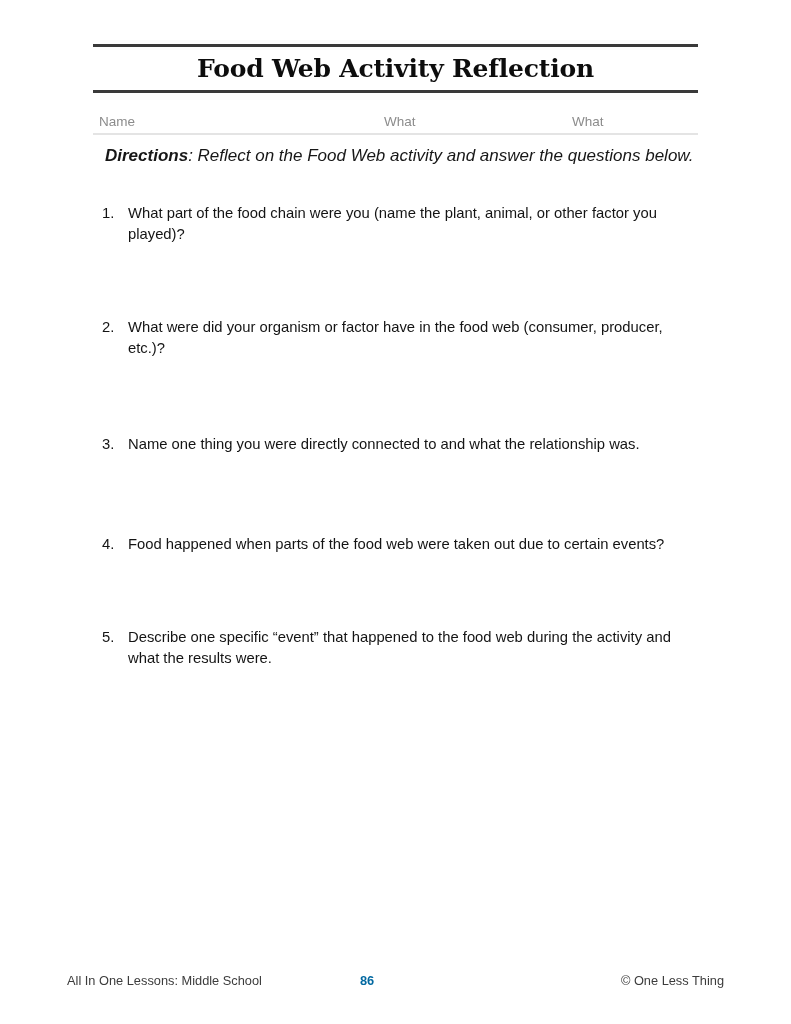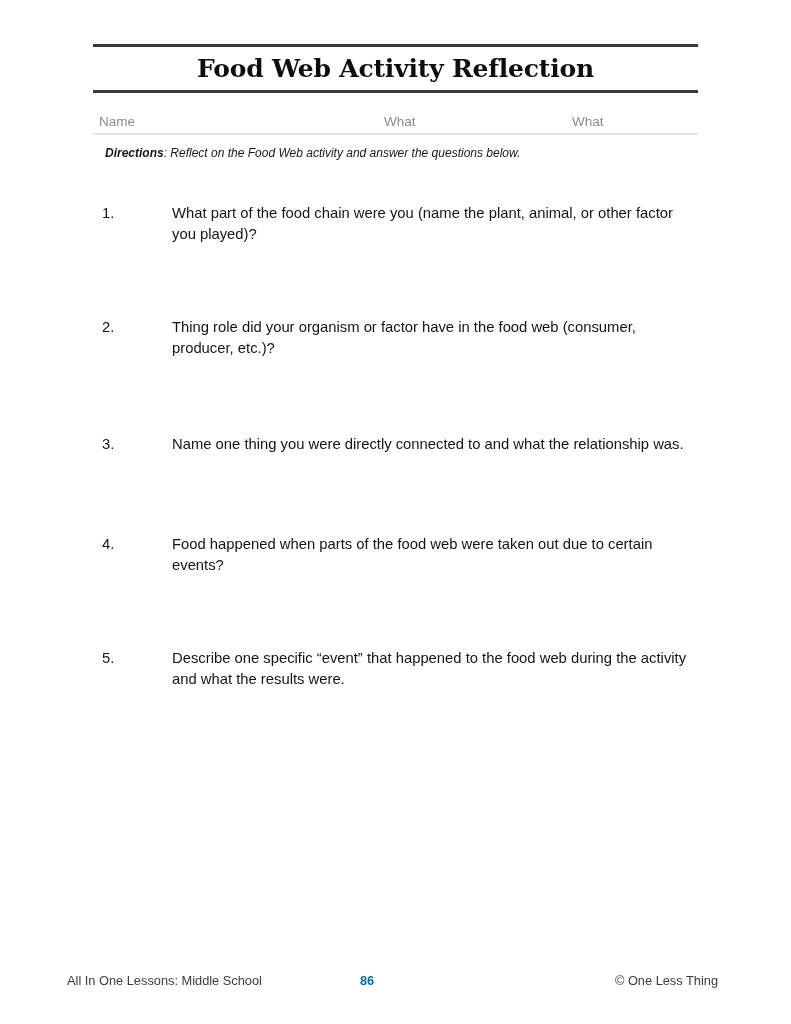--- a/index.html
+++ b/index.html
@@ -76,21 +76,21 @@
     height: 1.5px;
     background: #e4e4e4;
   }
 
   
   .directions {
     position: absolute;
     left: 105px;
     top: 145px;
     width: 600px;
-    font-size: 12px;
+    font-size: 17px;
     font-style: italic;
     color: #171717;
     line-height: 1.35;
   }
   .directions .lead {
     font-weight: bold;
     font-style: italic;
   }
 
   
@@ -110,21 +110,20 @@
   .qnum {
     position: absolute;
     left: 2px;
     top: 0;
     font-size: 14.8px;
     color: #141414;
   }
   .qtext {
     display: block;
     max-width: 562px;
-    margin-left: 44px;
   }
 
   
   .footer {
     position: absolute;
     left: 0;
     top: 973px;
     width: 791px;
     height: 22px;
     font-size: 12.8px;
@@ -138,21 +137,21 @@
   }
   .footer .f-center {
     position: absolute;
     left: 360px;
     top: 0;
     font-weight: bold;
     color: #0369a1;
   }
   .footer .f-right {
     position: absolute;
-    right: 73px;
+    right: 67px;
     top: 0;
     color: #3c3c3c;
   }
 </style>
 </head>
 <body>
 
 <div class="page">
 
   <div class="header">
@@ -175,21 +174,21 @@
   <div class="questions">
 
     <div class="qitem" style="top:0px;">
       <span class="qnum">1.</span>
       <span class="qtext">What part of the food chain were you (name the plant, animal, or other factor you played)?</span>
     </div>
     <div style="height:72px;"></div>
 
     <div class="qitem">
       <span class="qnum">2.</span>
-      <span class="qtext">Thing role did your organism or factor have in the food web (consumer, producer, etc.)?</span>
+      <span class="qtext">What were did your organism or factor have in the food web (consumer, producer, etc.)?</span>
     </div>
     <div style="height:75px;"></div>
 
     <div class="qitem">
       <span class="qnum">3.</span>
       <span class="qtext">Name one thing you were directly connected to and what the relationship was.</span>
     </div>
     <div style="height:79px;"></div>
 
     <div class="qitem">

